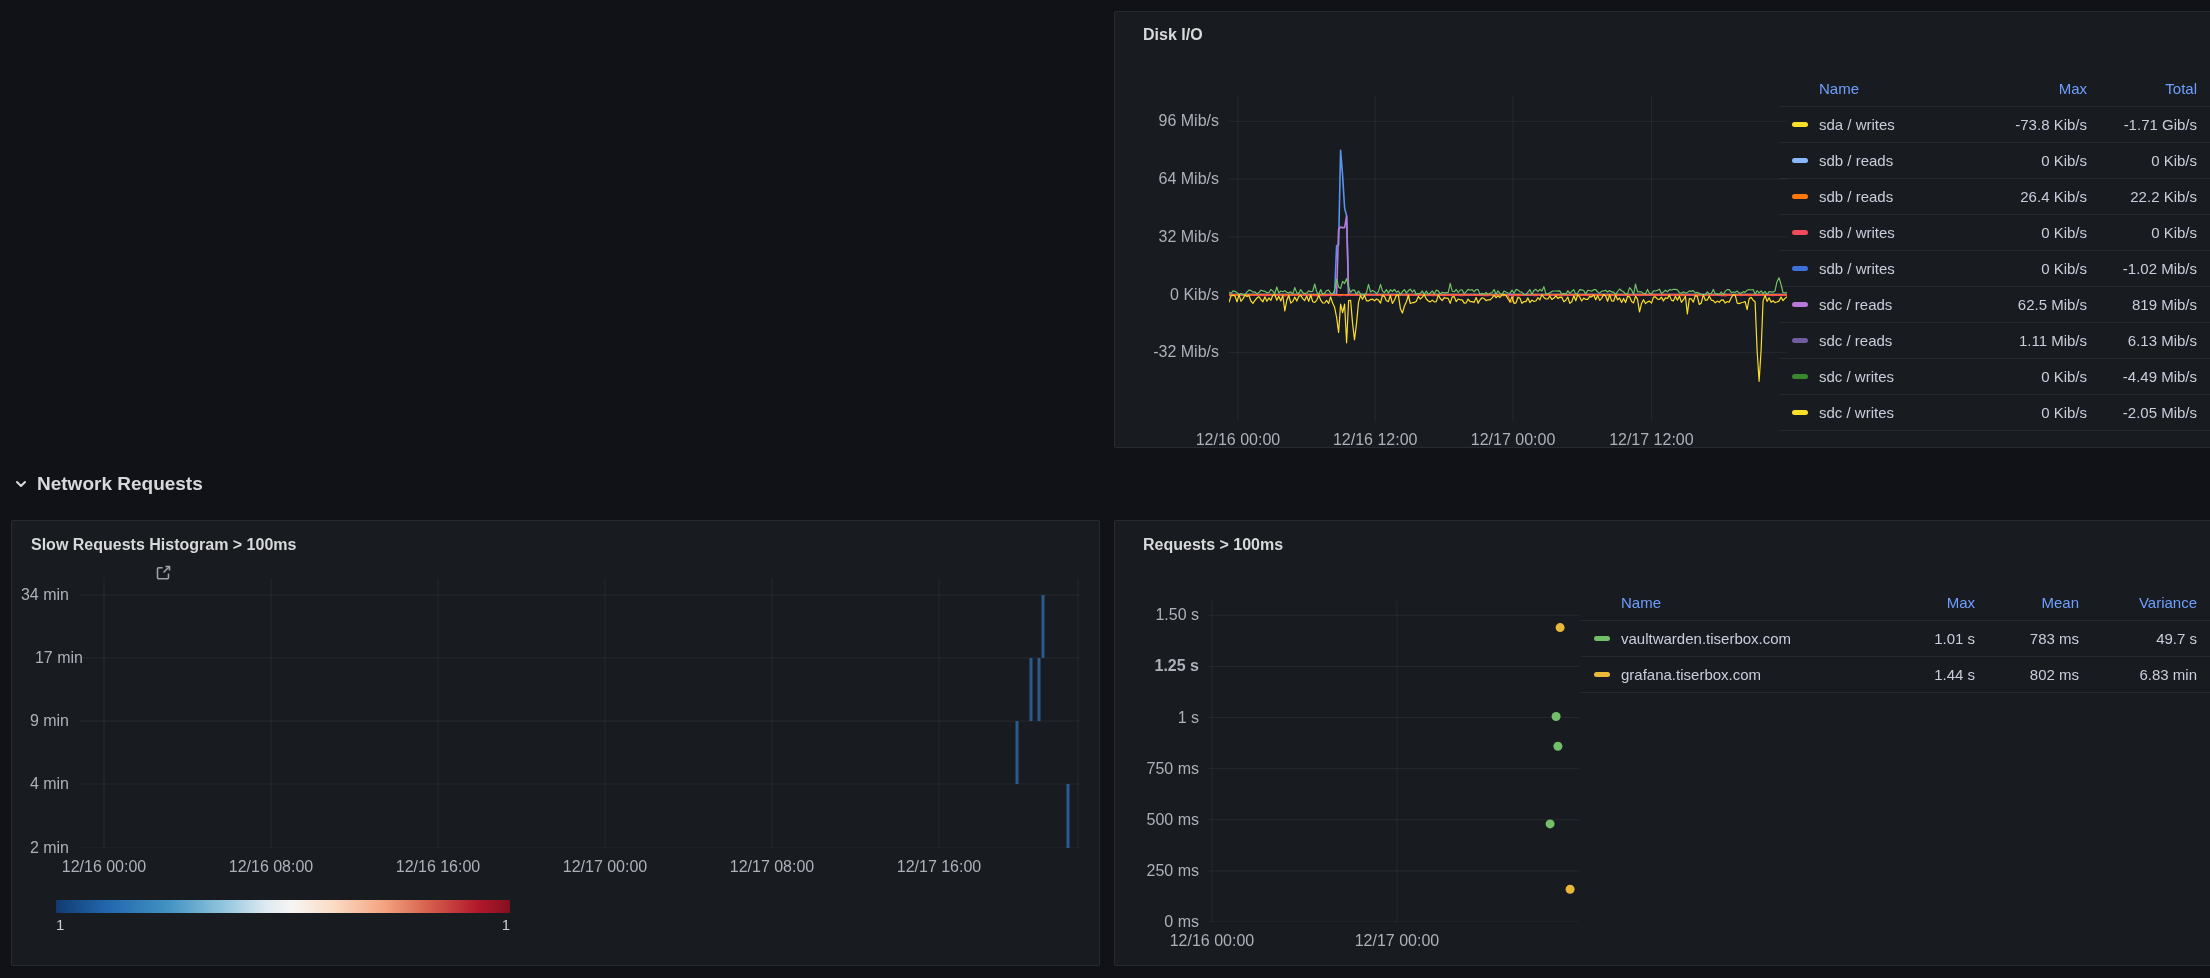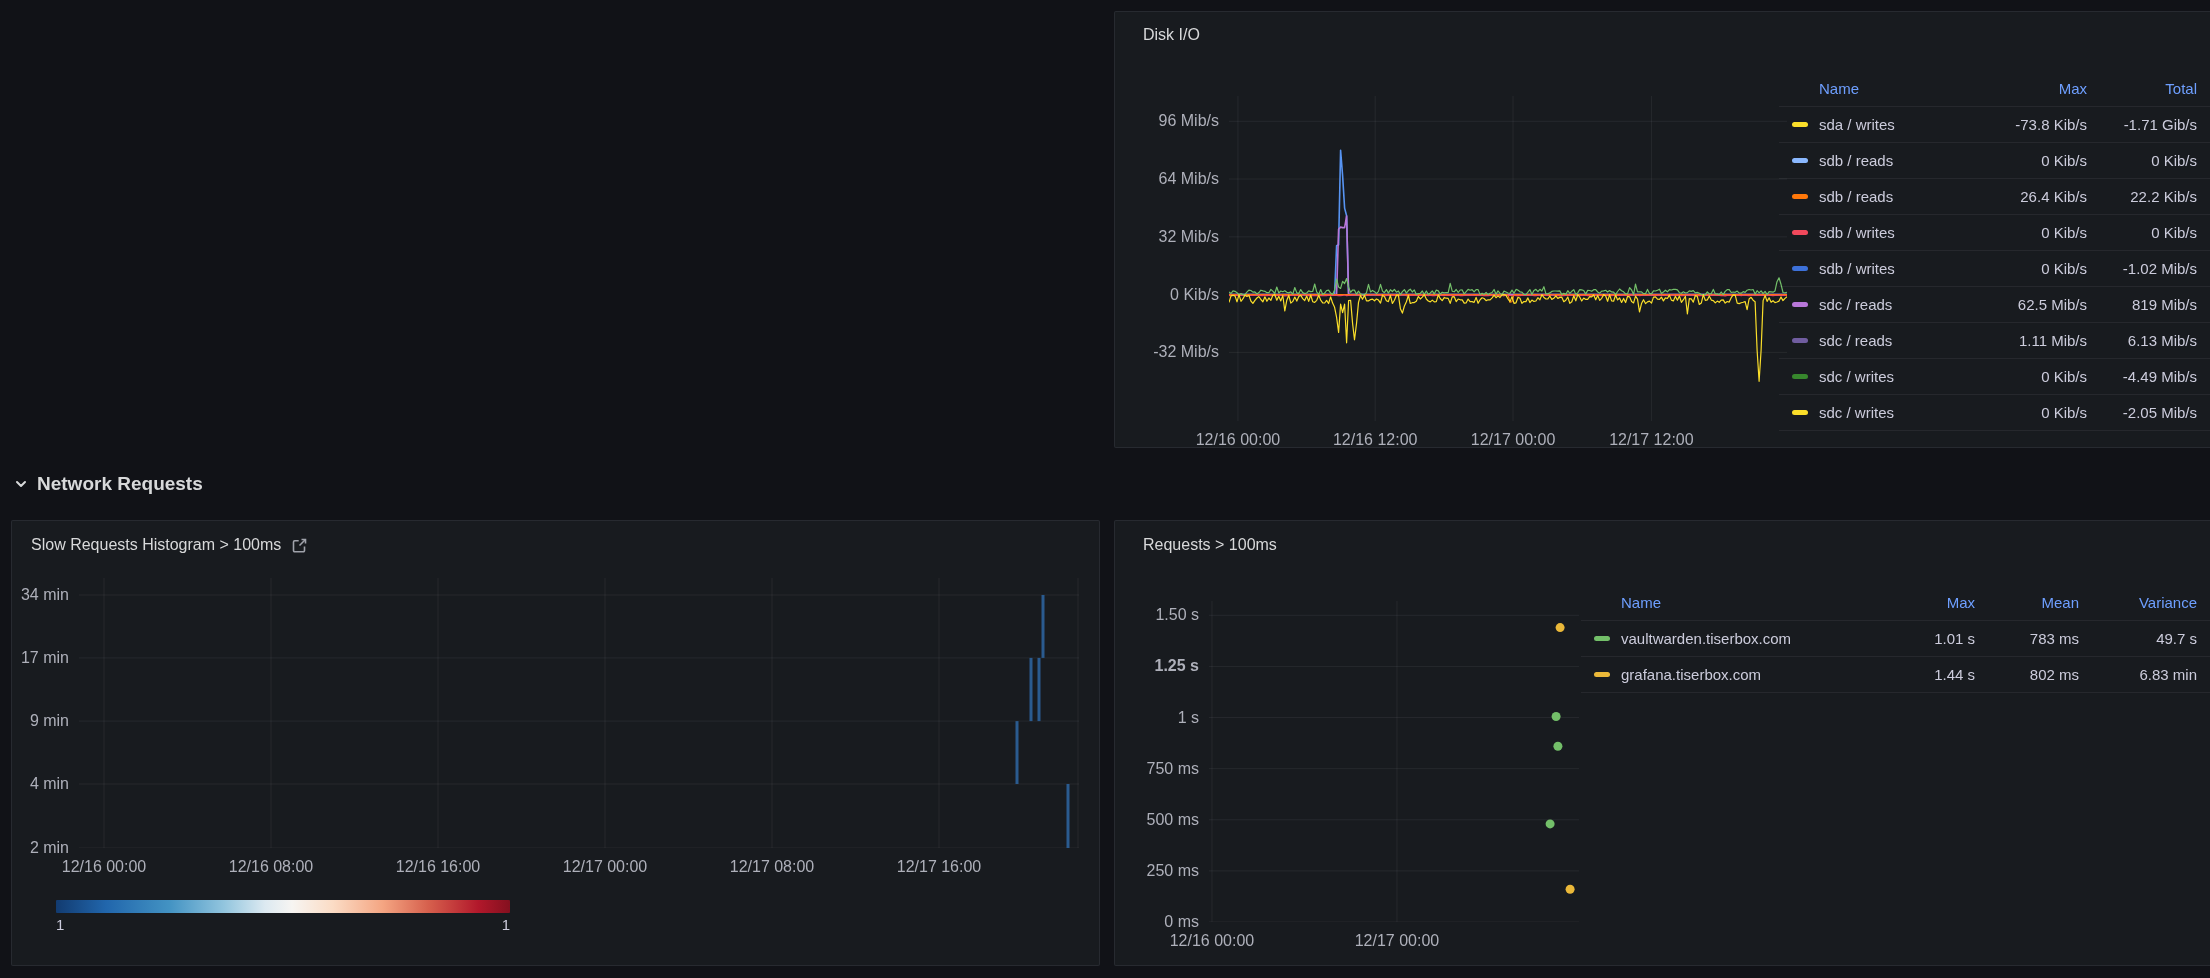--- a/index.html
+++ b/index.html
@@ -4,21 +4,21 @@
 <style>
   html,body{margin:0;padding:0;background:#0e0f13;}
   #stage{position:relative;width:2210px;height:978px;overflow:hidden;
     background:#111217;font-family:"Liberation Sans","DejaVu Sans",sans-serif;
     -webkit-font-smoothing:antialiased;}
   .panel{position:absolute;background:#181b1f;border:1px solid rgba(204,204,220,0.09);
     border-radius:2px;box-sizing:border-box;overflow:hidden;}
   #panel-disk{left:1114px;top:11px;width:1098px;height:437px;}
   #panel-hist{left:11px;top:520px;width:1089px;height:446px;}
   #panel-req{left:1114px;top:520px;width:1098px;height:446px;}
-  .panel-title{position:absolute;font-size:16px;font-weight:400;color:#d8d9da;
+  .panel-title{position:absolute;font-size:16px;font-weight:700;color:#d8d9da;
     white-space:nowrap;cursor:pointer;display:flex;align-items:center;gap:10px;}
   .plot{position:absolute;}
   .tick{position:absolute;font-size:16px;color:#aeb0ba;white-space:nowrap;line-height:18px;}
   .ytick{text-align:right;}
   .xtick{transform:translateX(-50%);}
   .legend{position:absolute;overflow:hidden;font-size:15px;}
   .lg-row{display:grid;height:35px;align-items:center;
     border-bottom:1px solid rgba(204,204,220,0.08);}
   #panel-disk .lg-row{grid-template-columns:40px minmax(0,1fr) 116px 122px;}
   #panel-req  .lg-row{grid-template-columns:40px minmax(0,1fr) 100px 104px 130px;}
@@ -160,21 +160,21 @@
   <div id="section-header">
     <span class="icon-btn">
       <svg width="14" height="14" viewBox="0 0 14 14">
           <path d="M3 5l4 4 4-4" fill="none" stroke="#d8d9da" stroke-width="2" stroke-linecap="round" stroke-linejoin="round"></path>
         </svg>
     </span>
     <span>Network Requests</span>
   </div>
 
   <div class="panel" id="panel-hist">
-    <div class="panel-title" style="left:19px;top:15px;">
+    <div class="panel-title" style="left:19px;top:15px;flex-direction:column;">
       <span>Slow Requests Histogram &gt; 100ms</span>
       <span class="icon-btn">
         <svg width="17" height="17" viewBox="0 0 17 17" fill="none" stroke="#9fa2aa" stroke-width="1.6">
           <path d="M13.5 9.5v4a1.2 1.2 0 0 1-1.2 1.2H3.7a1.2 1.2 0 0 1-1.2-1.2V4.9a1.2 1.2 0 0 1 1.2-1.2h4"></path>
           <path d="M10.5 2.5h4v4"></path>
             <path d="M14.2 2.8L8.5 8.5"></path>
         </svg>
       </span>
     </div>
     <div id="hist-plot-host" class="plot" style="left: 67px; top: 57px; width: 1000px; height: 270px;">
@@ -197,21 +197,21 @@
           <rect x="936.5" y="143.1" width="3" height="62.9" fill="#2a5b8f"></rect>
           <rect x="987.5" y="206.0" width="3" height="64.0" fill="#2a5b8f"></rect>
         </svg>
       </div>
     <div id="colorbar"></div>
     <div id="colorbar-labels">
       <span>1</span>
       <span>1</span>
     </div>
   <div class="tick ytick" style="left: -1px; width: 58px; top: 65.01px;">34 min</div>
-      <div class="tick ytick" style="left: -1px; width: 58px; top: 127.92px;">17 min</div>
+      <div class="tick ytick" style="left: -1px; width: 58px; top: 127.92px; padding-left: 14px;">17 min</div>
       <div class="tick ytick" style="left: -1px; width: 58px; top: 191.1px;">9 min</div>
       <div class="tick ytick" style="left: -1px; width: 58px; top: 254.01px;">4 min</div>
       <div class="tick ytick" style="left: -1px; width: 58px; top: 318px;">2 min</div>
       <div class="tick xtick" style="left: 92px; top: 337px;">12/16 00:00</div>
       <div class="tick xtick" style="left: 259px; top: 337px;">12/16 08:00</div>
       <div class="tick xtick" style="left: 426px; top: 337px;">12/16 16:00</div>
       <div class="tick xtick" style="left: 593px; top: 337px;">12/17 00:00</div>
       <div class="tick xtick" style="left: 760px; top: 337px;">12/17 08:00</div>
       <div class="tick xtick" style="left: 927px; top: 337px;">12/17 16:00</div>
     </div>

